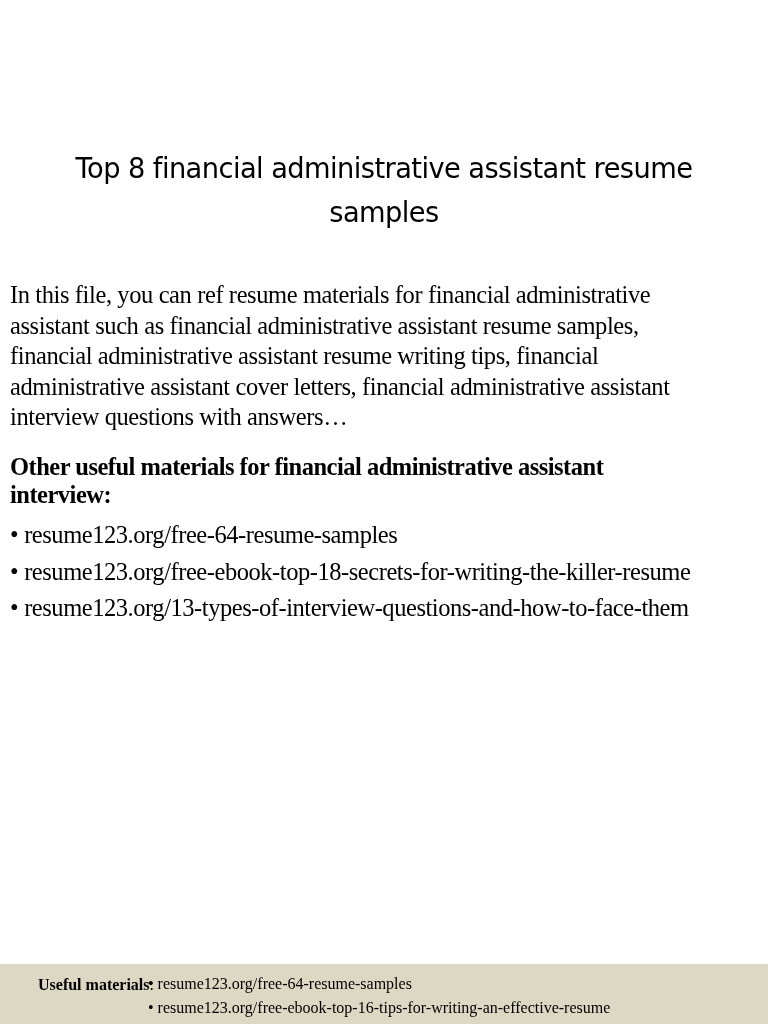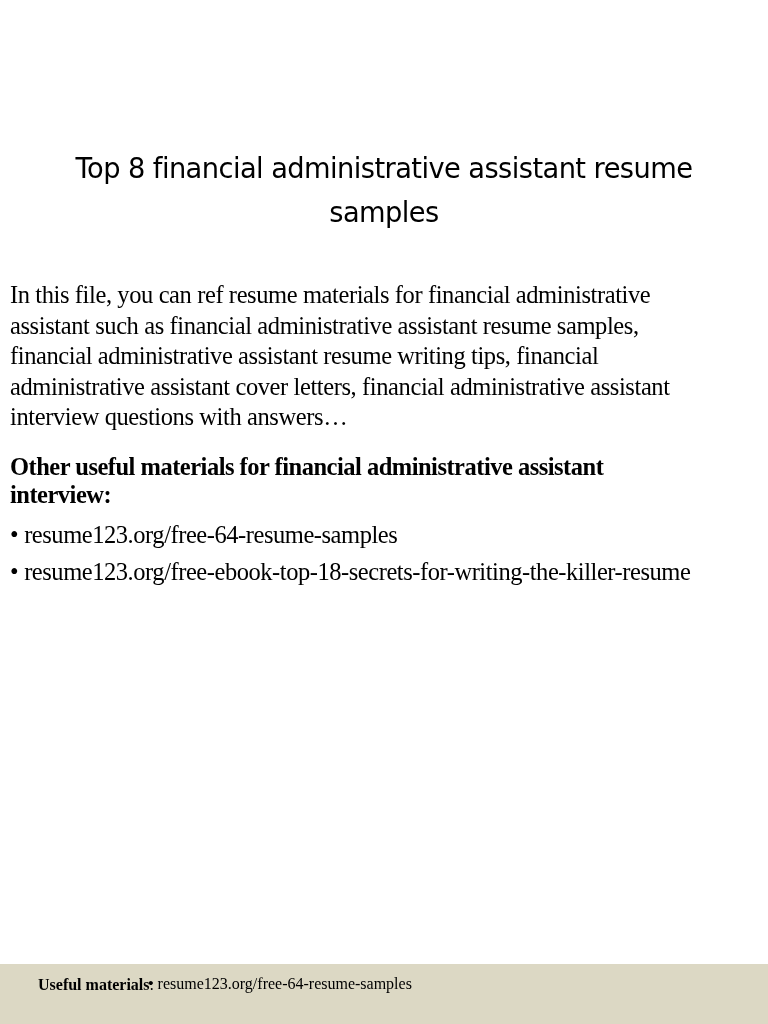--- a/index.html
+++ b/index.html
@@ -114,20 +114,22 @@
 </div>
 
 <div class="subheading">
   <span class="line">Other useful materials for financial administrative assistant</span>
   <span class="line">interview:</span>
 </div>
 
 <ul class="links">
   <li><span class="bullet">•</span><a>resume123.org/free-64-resume-samples</a></li>
   <li><span class="bullet">•</span><a>resume123.org/free-ebook-top-18-secrets-for-writing-the-killer-resume</a></li>
+  <li><span class="bullet">•</span><a>resume123.org/13-types-of-interview-questions-and-how-to-face-them</a></li>
 </ul>
 
 <div class="footer">
   <div class="label"><span>Useful materials</span><span class="colon">:</span></div>
   <ul class="flinks">
     <li><span class="bullet">•</span><a>resume123.org/free-64-resume-samples</a></li>
+    <li><span class="bullet">•</span><a>resume123.org/free-ebook-top-16-tips-for-writing-an-effective-resume</a></li>
   </ul>
 </div>
 
 </body></html>

